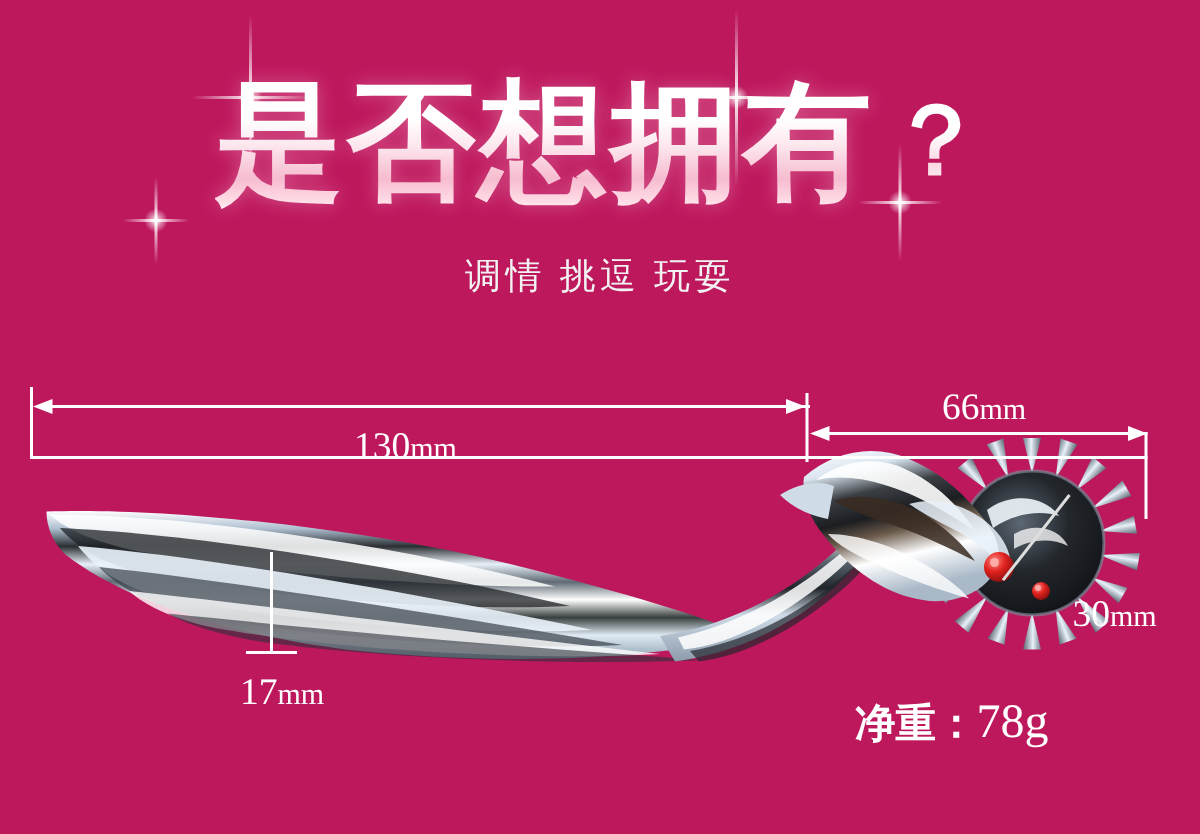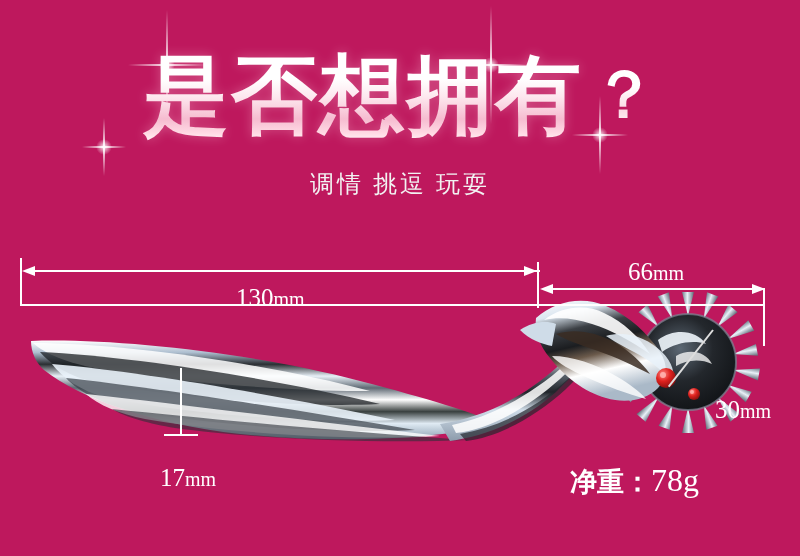--- a/index.html
+++ b/index.html
@@ -381,21 +381,21 @@
   <div class="vline" style="left:763px; top:288px; height:58px;"></div>
 
   <div class="thinline" style="left:712px; top:330px; width:2px; height:72px;
               transform: rotate(38deg); transform-origin: 50% 0%;"></div>
   <div class="dimlabel" style="left:715px; top:396px;">
     <span>30</span><span class="unit">mm</span>
   </div>
 
   <div class="vline" style="left:180px; top:368px; height:68px; width:2px; background:#ffffff;"></div>
   <div class="hline" style="left:164px; top:434px; width:34px; height:2px;"></div>
-  <div class="dimlabel" style="left:160px; top:448px;margin-top:16px;">
+  <div class="dimlabel" style="left:160px; top:448px;">
     <span>17</span><span class="unit">mm</span>
   </div>
 
   <div id="netweight">
     <span>净重：</span><span class="num">78g</span>
   </div>
 
 </div>
 
 </body></html>

